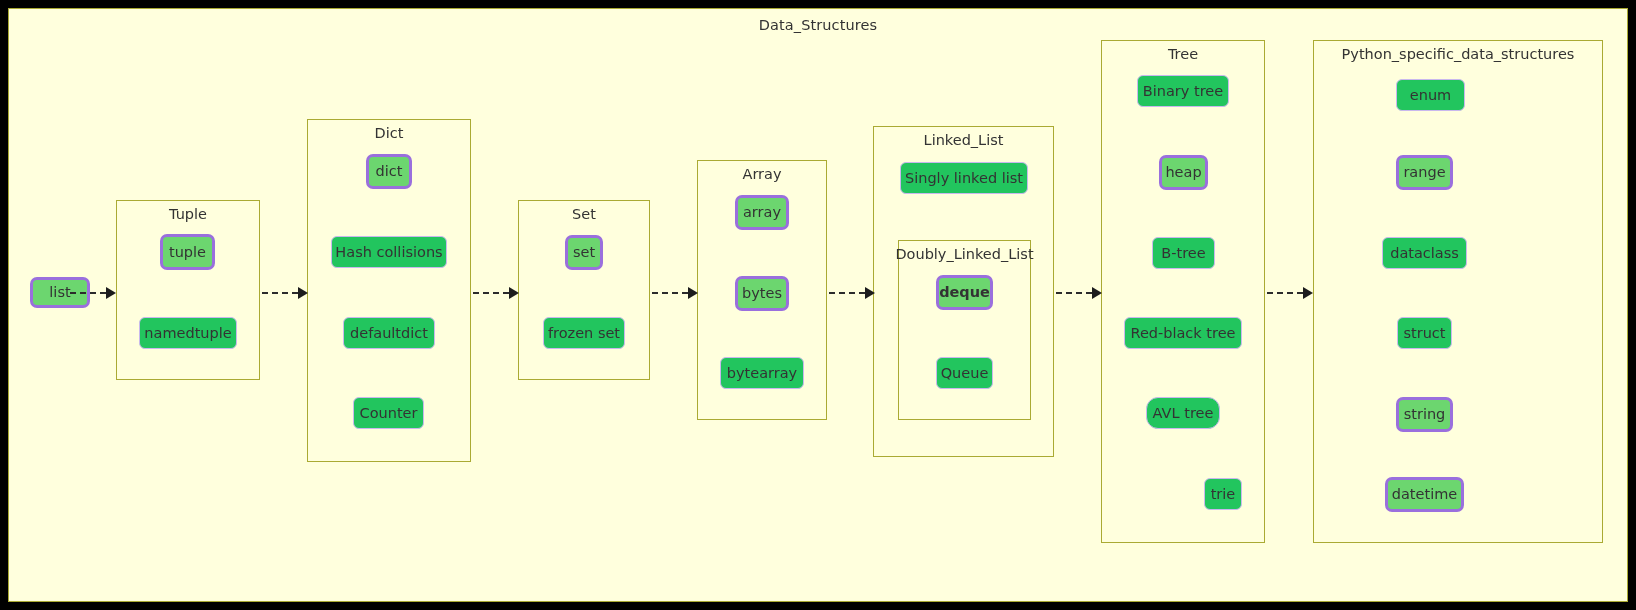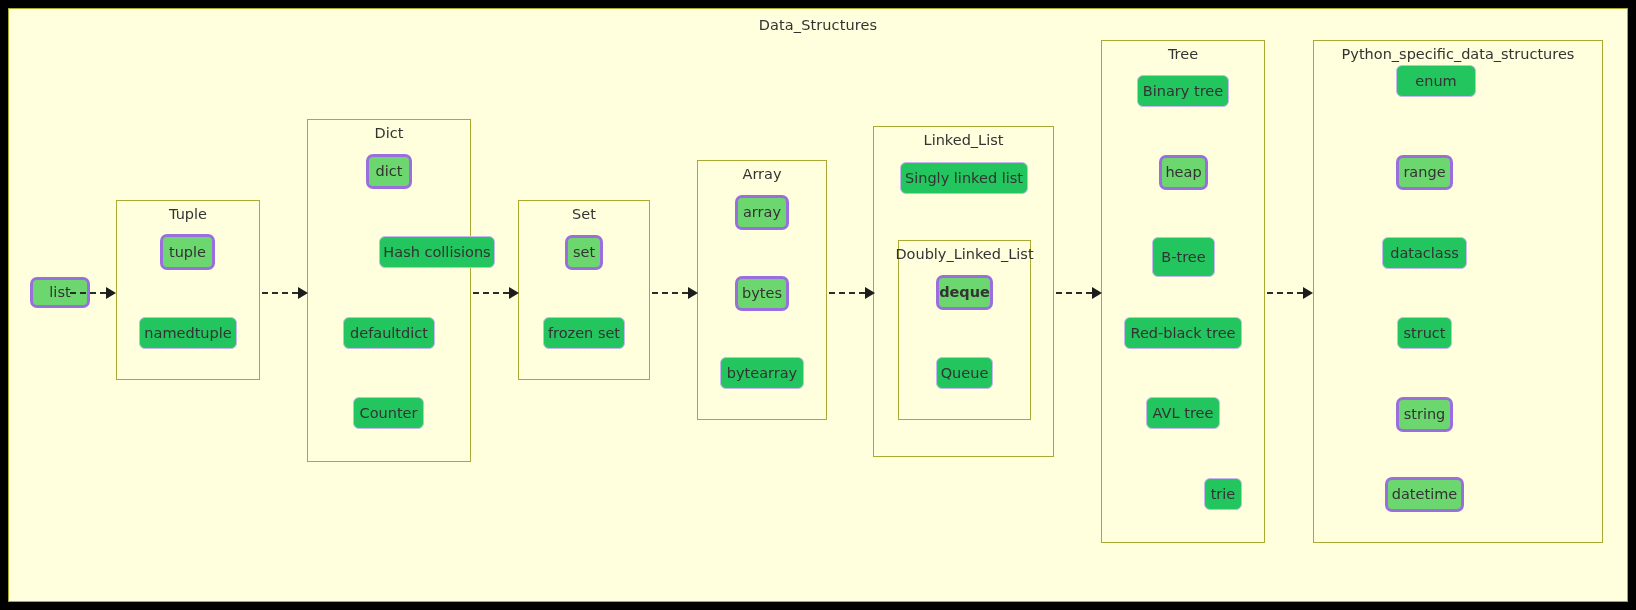--- a/index.html
+++ b/index.html
@@ -101,21 +101,21 @@
         </div>
         <div class="node plain" style="left: 130px; top: 308px; width: 98px; height: 32px;">
           <span>namedtuple</span>
         </div>
         <div class="cluster" style="left: 298px; top: 110px; width: 164px; height: 343px;">
           <div class="cluster-label">Dict</div>
         </div>
         <div class="node hl" style="left: 357px; top: 145px; width: 46px; height: 35px;">
           <span>dict</span>
         </div>
-        <div class="node plain" style="left: 322px; top: 227px; width: 116px; height: 32px; margin-left: 48px;">
+        <div class="node plain" style="left: 322px; top: 227px; width: 116px; height: 32px;">
           <span>Hash collisions</span>
         </div>
         <div class="node plain" style="left: 334px; top: 308px; width: 92px; height: 32px;">
           <span>defaultdict</span>
         </div>
         <div class="node plain" style="left: 344px; top: 388px; width: 71px; height: 32px;">
           <span>Counter</span>
         </div>
         <div class="cluster" style="left: 509px; top: 191px; width: 132px; height: 180px;">
           <div class="cluster-label">Set</div>
@@ -155,36 +155,36 @@
         </div>
         <div class="cluster" style="left: 1092px; top: 31px; width: 164px; height: 503px;">
           <div class="cluster-label">Tree</div>
         </div>
         <div class="node plain" style="left: 1128px; top: 66px; width: 92px; height: 32px;">
           <span>Binary tree</span>
         </div>
         <div class="node hl" style="left: 1150px; top: 146px; width: 49px; height: 35px;">
           <span>heap</span>
         </div>
-        <div class="node plain" style="left: 1143px; top: 228px; width: 63px; height: 40px;">
+        <div class="node plain" style="left: 1143px; top: 228px; width: 63px; height: 32px;">
           <span>B-tree</span>
         </div>
         <div class="node plain" style="left: 1115px; top: 308px; width: 118px; height: 32px;">
           <span>Red-black tree</span>
         </div>
-        <div class="node plain" style="left: 1137px; top: 388px; width: 74px; height: 32px;">
+        <div class="node plain" style="left: 1137px; top: 388px; width: 74px; height: 32px; border-radius: 12px;">
           <span>AVL tree</span>
         </div>
         <div class="node plain" style="left: 1155px; top: 469px; width: 38px; height: 32px; margin-left: 40px;">
           <span>trie</span>
         </div>
         <div class="cluster" style="left: 1304px; top: 31px; width: 290px; height: 503px;">
           <div class="cluster-label">Python_specific_data_structures</div>
         </div>
-        <div class="node plain" style="left: 1387px; top: 56px; width: 80px; height: 32px;">
+        <div class="node plain" style="left: 1387px; top: 70px; width: 69px; height: 32px;">
           <span>enum</span>
         </div>
         <div class="node hl" style="left: 1387px; top: 146px; width: 57px; height: 35px;">
           <span>range</span>
         </div>
         <div class="node plain" style="left: 1373px; top: 228px; width: 85px; height: 32px;">
           <span>dataclass</span>
         </div>
         <div class="node plain" style="left: 1388px; top: 308px; width: 55px; height: 32px;">
           <span>struct</span>

